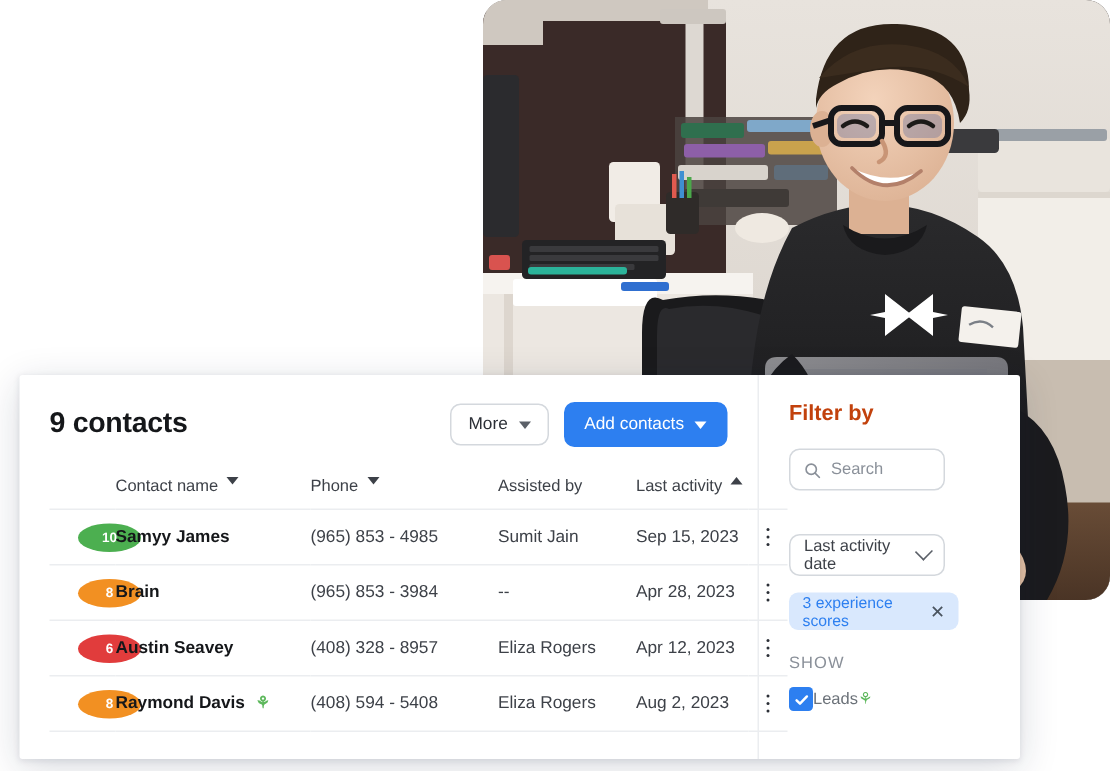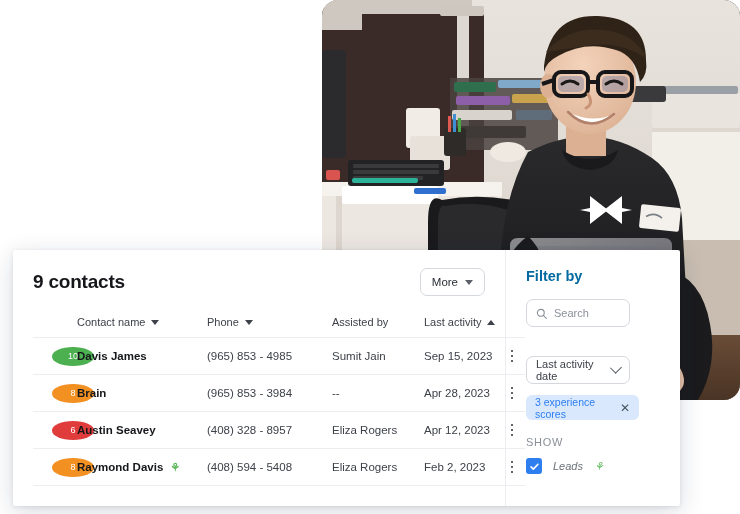--- a/index.html
+++ b/index.html
@@ -138,40 +138,40 @@
     font-size: 11.5px;
     color: #3d4148;
   }
   .col-score { width: 44px; }
   .col-name  { width: 130px; }
   .col-phone { width: 125px; }
   .col-assist{ width: 92px; }
   .col-act   { width: 75px; }
   .col-menu  { width: 26px; }
 
-  .th-inner { display: inline-flex; align-items: center; gap: 6px; }
+  .th-inner { display: inline-flex; align-items: flex-start; gap: 6px; }
   .sort-asc {
     width: 0; height: 0;
     border-left: 4px solid transparent;
     border-right: 4px solid transparent;
     border-bottom: 5px solid #3d4148;
   }
   .sort-desc {
     width: 0; height: 0;
     border-left: 4px solid transparent;
     border-right: 4px solid transparent;
     border-top: 5px solid #3d4148;
   }
 
   .score {
     width: 42px; height: 19px;
     border-radius: 50%;
     color: #ffffff;
     font-size: 9px;
-    font-weight: normal;
+    font-weight: bold;
     display: flex;
     align-items: center;
     justify-content: center;
     margin-left: 19px;
   }
   .cname {
     font-weight: bold;
     color: #15171a;
     font-size: 11.5px;
     display: inline-flex;
@@ -195,21 +195,21 @@
 
   .table-body-wrap {
     padding: 0 20px;
     box-sizing: border-box;
   }
 
   
   .filter-title {
     font-size: 14.5px;
     font-weight: bold;
-    color: #0369a1;
+    color: #c2410c;
     margin: 0 0 15px 0;
   }
   .field {
     width: 104px;
     box-sizing: border-box;
     border: 1px solid #d4d8dd;
     border-radius: 7px;
     height: 28px;
     display: flex;
     align-items: center;
@@ -249,26 +249,24 @@
   }
   .show-label {
     font-size: 11px;
     color: #8a9099;
     letter-spacing: 0.7px;
     margin-bottom: 10px;
   }
   .check-row {
     display: flex;
     align-items: center;
-    gap: 11px;
     margin-bottom: 11px;
     font-size: 11px;
     color: #6b7178;
     cursor: pointer;
-    font-style: italic;
   }
   .cbox {
     width: 16px; height: 16px;
     border-radius: 3px;
     background: #2d7ff0;
     display: flex;
     align-items: center;
     justify-content: center;
     flex: none;
   }
@@ -417,20 +415,24 @@
 <div class="card">
 
   <div class="card-left">
 
     <div class="card-head">
       <h1 class="title">9 contacts</h1>
       <div class="head-actions">
         <button class="btn btn-secondary">
           <span>More</span>
           <span class="caret caret-dark"></span>
+        </button>
+        <button class="btn btn-primary">
+          <span>Add contacts</span>
+          <span class="caret caret-white"></span>
         </button>
       </div>
     </div>
 
     <div class="table-body-wrap">
       <table class="table">
         <colgroup>
           <col class="col-score">
             <col class="col-name">
             <col class="col-phone">
@@ -465,21 +467,21 @@
               </span>
             </th>
             <th></th>
           </tr>
         </thead>
         <tbody id="tbody">
             <tr>
               <td>
                 <div class="score" style="background: rgb(76, 175, 80);">10</div>
               </td>
-              <td><span class="cname">Davis James</span></td>
+              <td><span class="cname">Samyy James</span></td>
               <td>(965) 853 - 4985</td>
               <td>Sumit Jain</td>
               <td>Sep 15, 2023</td>
               <td>
                 <div class="dots">
                   <i></i>
                   <i></i>
                   <i></i>
                 </div>
               </td>
@@ -516,21 +518,21 @@
                 </div>
               </td>
             </tr>
             <tr>
               <td>
                 <div class="score" style="background: rgb(242, 144, 34);">8</div>
               </td>
               <td><span class="cname">Raymond Davis<span class="flame">⚘</span></span></td>
               <td>(408) 594 - 5408</td>
               <td>Eliza Rogers</td>
-              <td>Feb 2, 2023</td>
+              <td>Aug 2, 2023</td>
               <td>
                 <div class="dots">
                   <i></i>
                   <i></i>
                   <i></i>
                 </div>
               </td>
             </tr>
           </tbody>
       </table>

